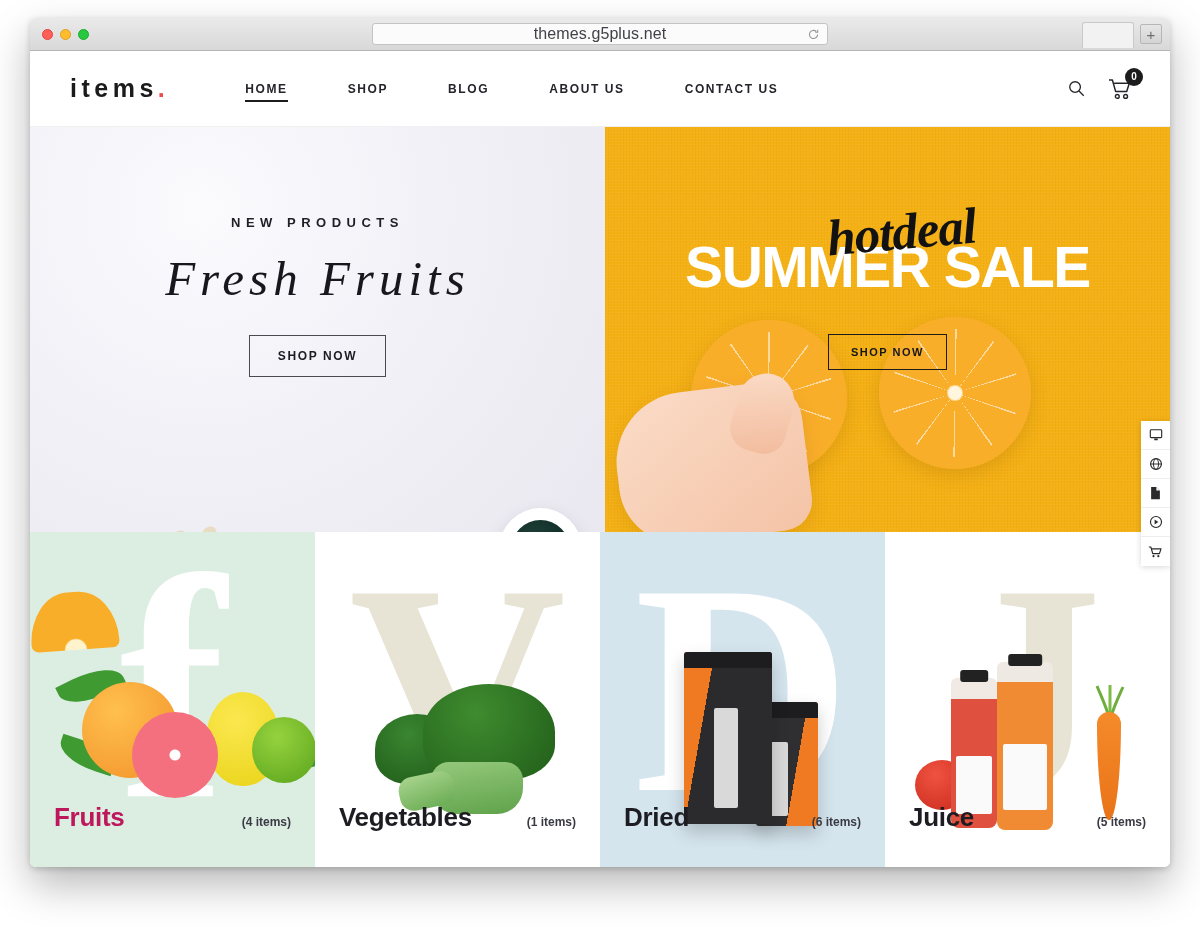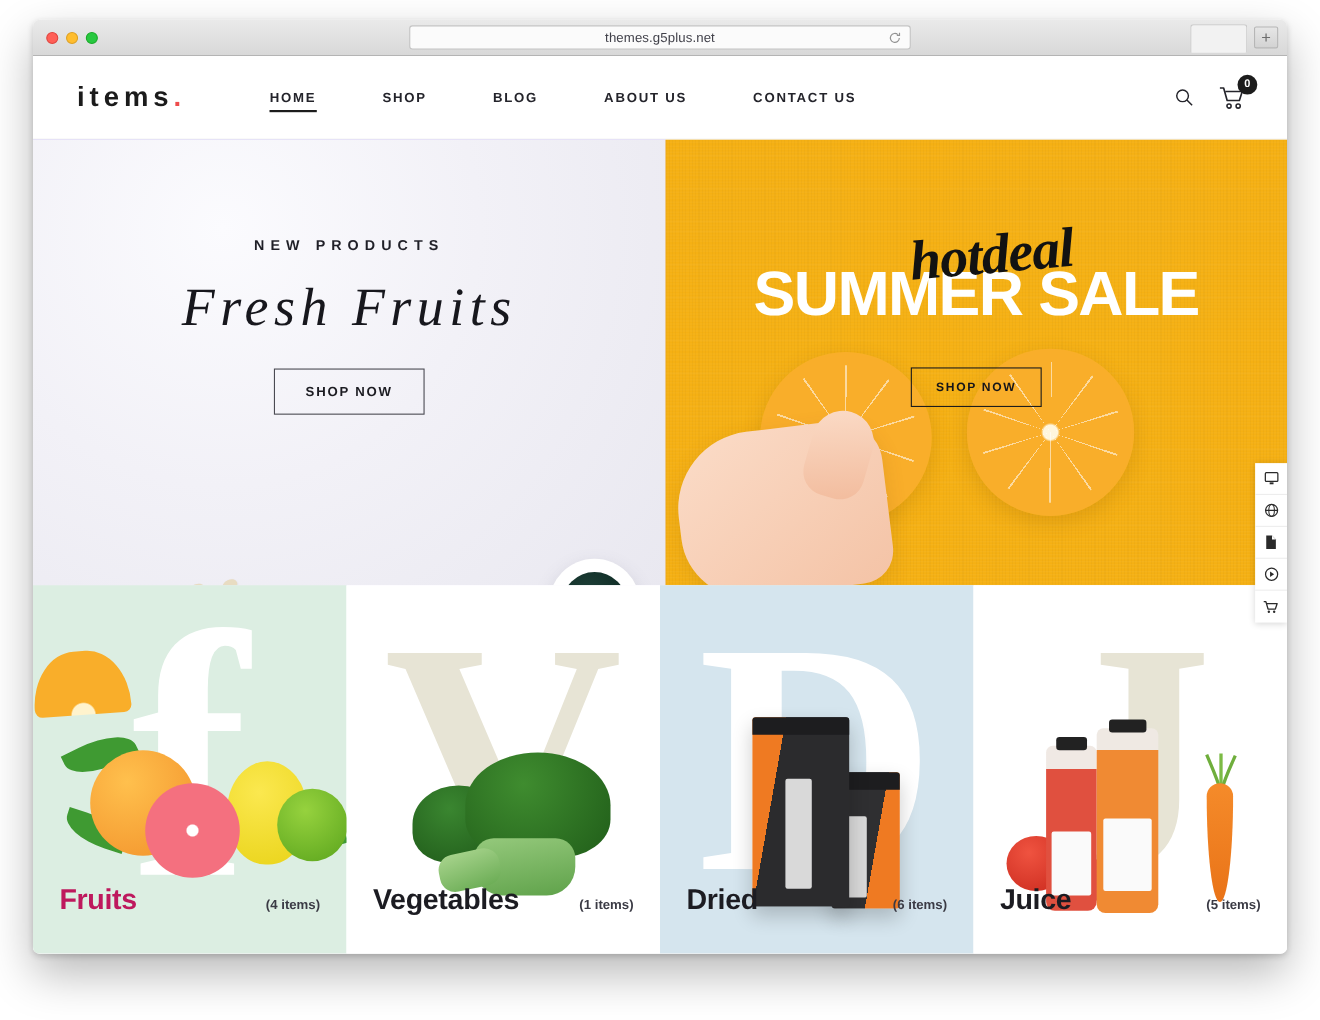--- a/index.html
+++ b/index.html
@@ -34,21 +34,21 @@
 
   .urlbar {
     position: absolute; left: 342px; top: 5px;
     width: 456px; height: 22px;
     background: #fbfbfb;
     border: 1px solid #c3c3c3;
     border-radius: 3px;
     display: flex; align-items: center; justify-content: center;
   }
   .urlbar .url {
-    font-size: 12px; color: #41414a; letter-spacing: .1px; text-align: center;
+    font-size: 16px; color: #41414a; letter-spacing: .1px; text-align: center;
   }
   .reload {
     position: absolute; right: 7px; top: 4px;
     width: 13px; height: 13px; opacity: .62;
   }
   .newtab {
     position: absolute; right: 8px; top: 6px;
     width: 22px; height: 20px;
     background: linear-gradient(#e6e6e6, #d3d3d3);
     border: 1px solid #b6b6b6;
@@ -109,21 +109,21 @@
     display: flex; align-items: center; justify-content: center;
     padding: 0 4px;
   }
 
   
   .herorow { display: flex; height: 405px; }
 
   .hero-left {
     position: relative;
     width: 584px; height: 100%;
-    background: #c4b5fd;
+    background: #fde047;
     overflow: hidden;
   }
   .hl-wash {
     position: absolute; inset: 0;
     background:
       radial-gradient(circle at 30% 20%, #fbfbfe 0%, #f2f1f7 45%, #e9e8f0 100%);
   }
   .hl-content {
     position: absolute; top: 88px; left: 0; right: 0;
     text-align: center; z-index: 4;

